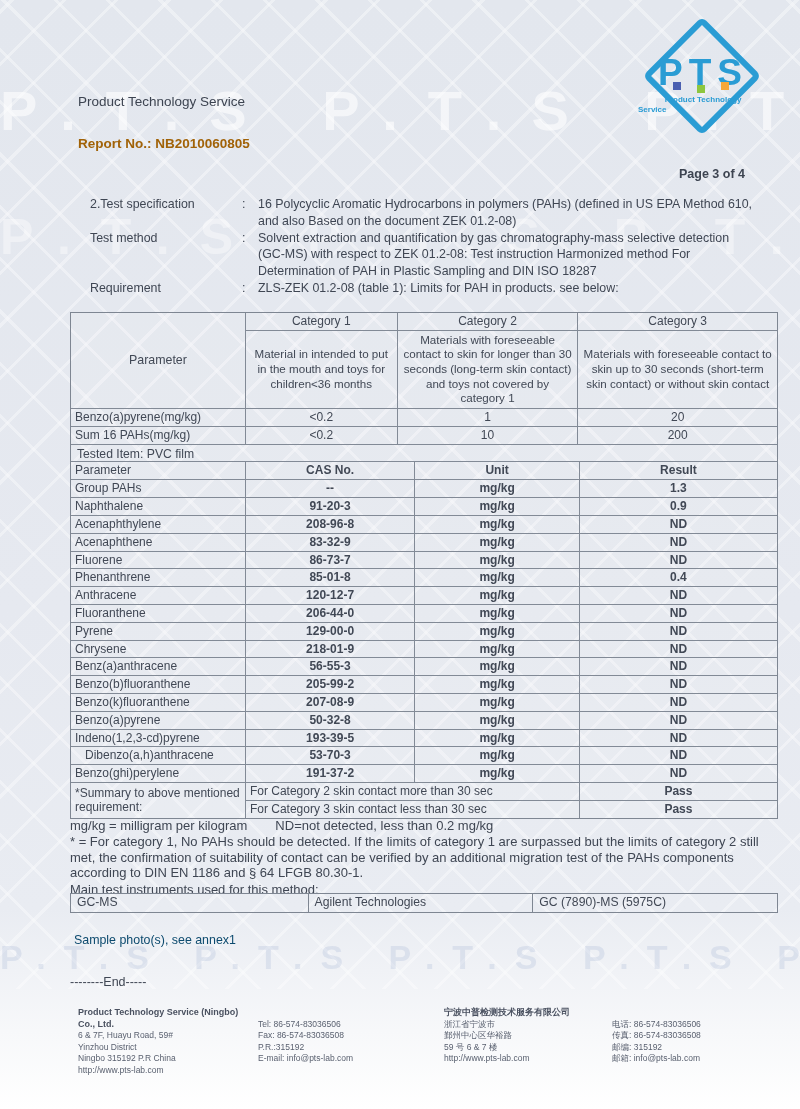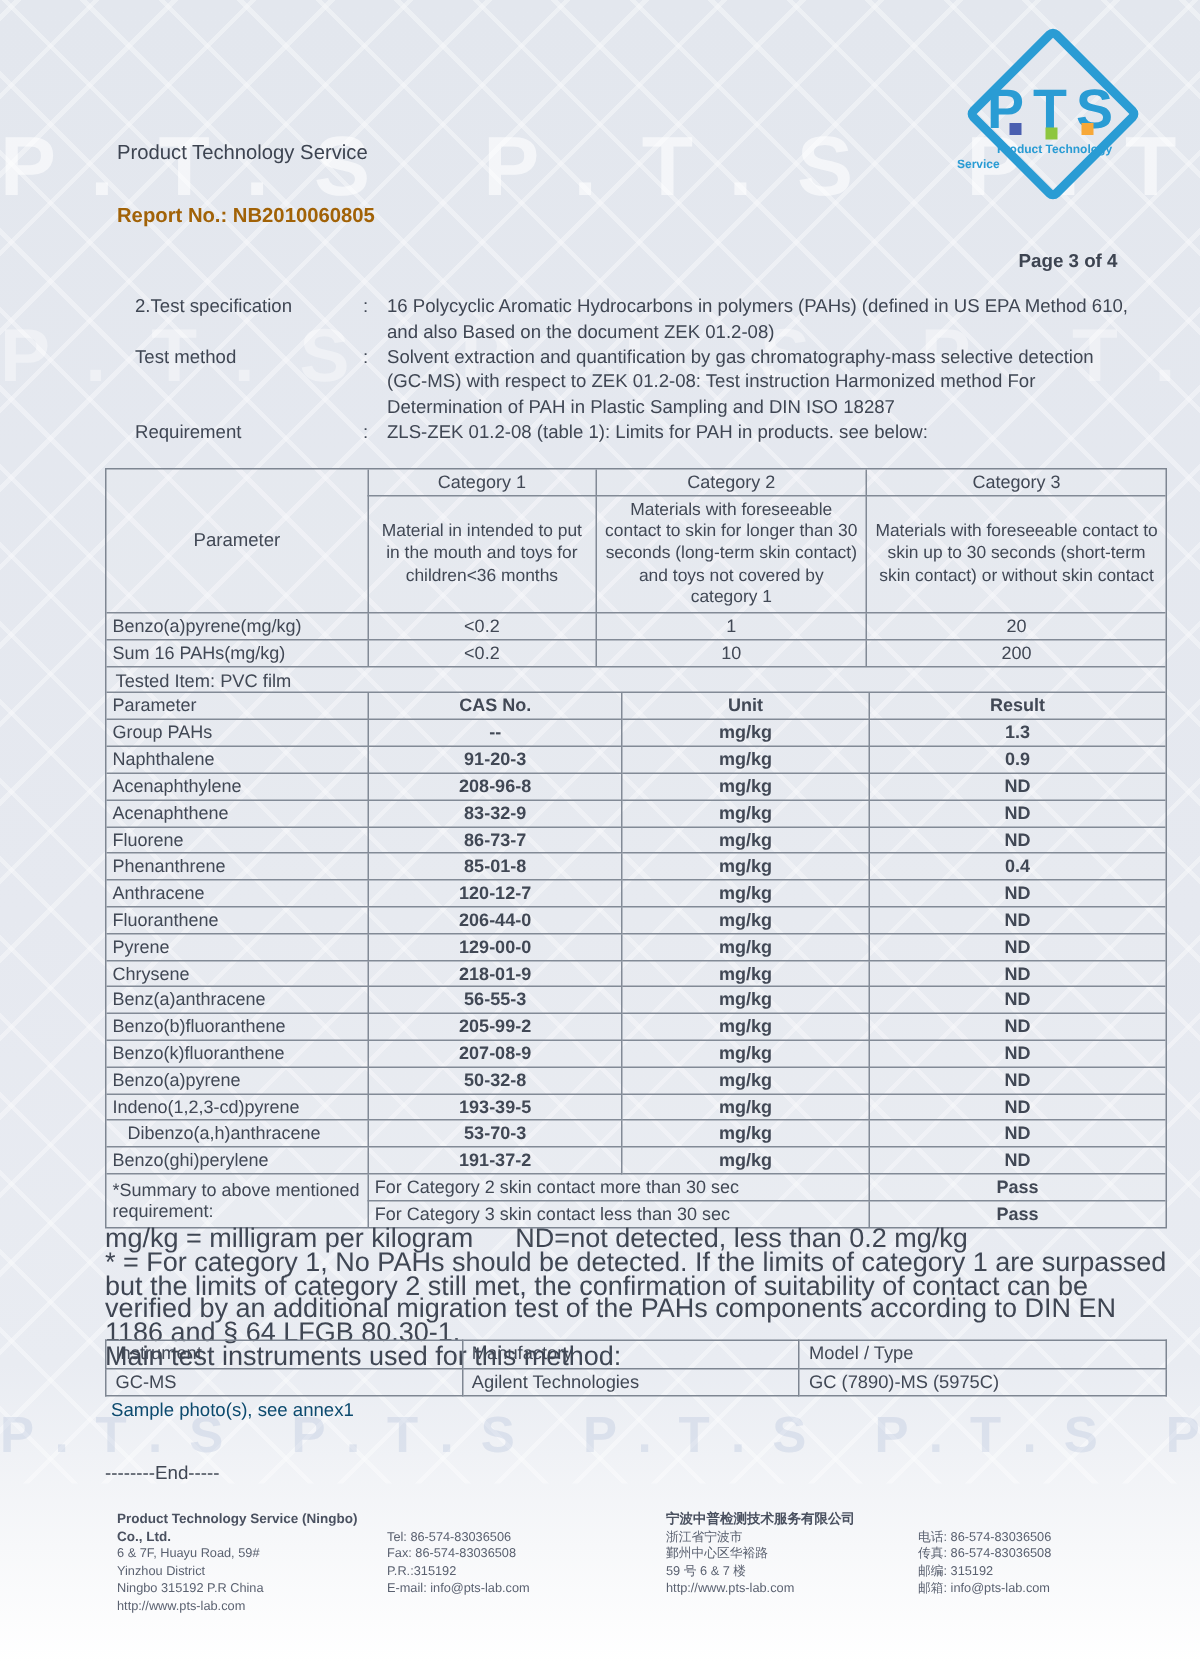--- a/index.html
+++ b/index.html
@@ -71,21 +71,21 @@
   .tested { border-top:1px solid #828a96; border-bottom:1px solid #828a96;
     padding:2px 6px; font-size:12.2px; height:18px; line-height:14px; }
   .results td { height:17.6px; }
   .results td.c { text-align:center;font-weight:bold; }
   .results td.indent { padding-left:14px; }
   .results .hdr td:first-child { }
   .sumlbl { vertical-align:middle; line-height:14.5px; }
   .instbl { top:893px; left:70px; width:708px; }
   .instbl td { border:1px solid #7e8692; height:18.5px; padding:1px 6px; font-size:12.2px; }
 
-  .notes { top:818px; left:70px; width:712px; font-size:18px; line-height:15.4px; color:#3f4653; }
+  .notes { top:818px; left:70px; width:712px; font-size:13px; line-height:15.4px; color:#3f4653; }
   .notes .gap { margin-left:28px; }
   .note-star { margin-top:1px; }
   .note-main { margin-top:1px; }
 
   .sample-note { top:933px; left:74px; font-size:12.4px; color:#0c4a6e; }
   .end-line { top:975px; left:70px; width:640px; text-align:left; font-size:12.5px; color:#3f4653; }
 
   
   .footer { top:1007px; left:0; width:800px; font-size:8.5px; color:#5a6170; line-height:11.5px; }
   .fcol { position:absolute; top:0; }
@@ -303,25 +303,20 @@
   <div class="note-main">Main test instruments used for this method:</div>
 </div>
 
 <table class="abs instbl">
   <colgroup>
       <col style="width:33.6%">
       <col style="width:31.8%">
       <col style="width:34.6%">
     </colgroup>
   <tbody>
-      <tr>
-    <td>Instrument</td>
-    <td>Manufactory</td>
-    <td>Model / Type</td>
-  </tr>
   <tr>
     <td>GC-MS</td>
     <td>Agilent Technologies</td>
     <td>GC (7890)-MS (5975C)</td>
   </tr>
 </tbody>
   </table>
 
 <div class="abs sample-note">Sample photo(s), see annex1</div>
 <div class="abs end-line">--------End-----</div>

